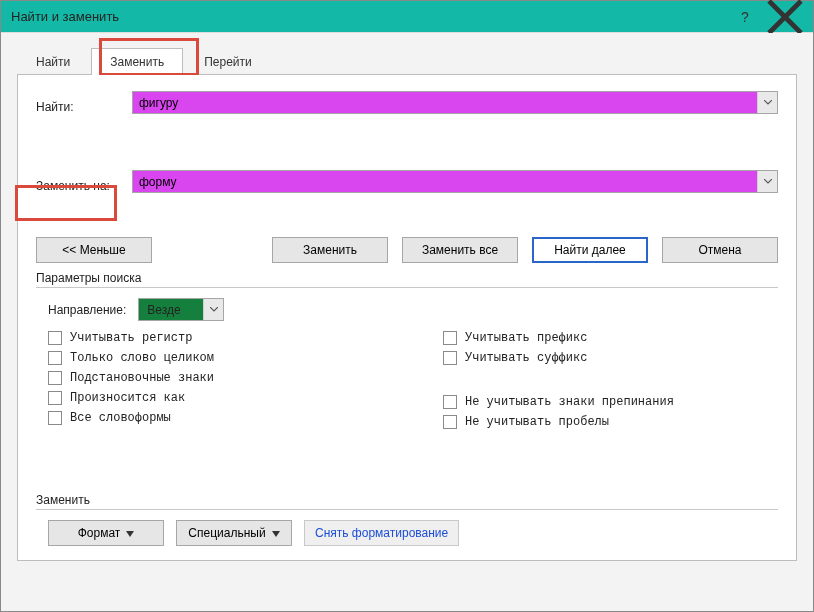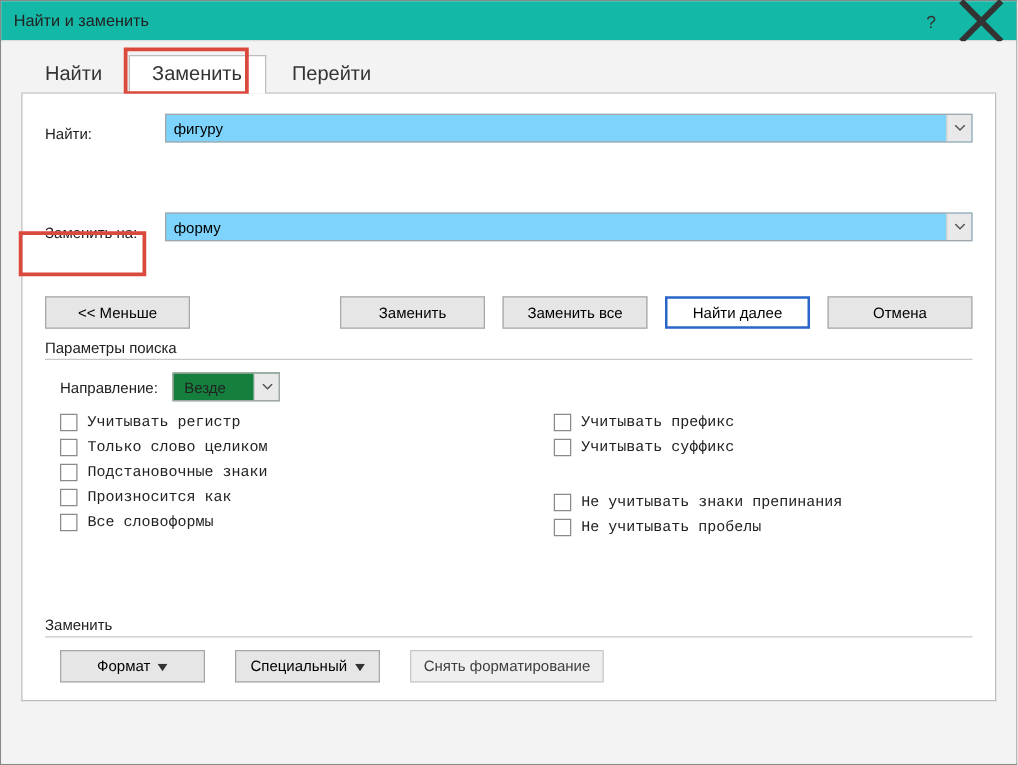--- a/index.html
+++ b/index.html
@@ -44,21 +44,21 @@
     height: 36px;
     margin-top: 6px;
     border-bottom: 1px solid #bdbdbd;
     gap: 2px;
   }
   .tab {
     padding: 6px 18px 6px 18px;
     border: 1px solid transparent;
     border-bottom: none;
     background: transparent;
-    font-size: 16px;
+    font-size: 12px;
     cursor: pointer;
     color: #333;
     position: relative;
     bottom: -1px;
   }
   .tab.active {
     background: #fff;
     border-color: #bdbdbd;
   }
   .content {
@@ -73,21 +73,21 @@
     margin-bottom: 6px;
   }
   .label-col {
     width: 96px;
     padding-top: 2px;
   }
   .combo {
     flex: 1;
     display: flex;
     border: 1px solid #a6a6a6;
-    background: #7dd3fc;
+    background: #d946ef;
     height: 23px;
     align-items: center;
     position: relative;
   }
   .combo input {
     flex: 1; border: none; outline: none;
     padding: 0 6px; font: inherit; background: transparent;
     height: 100%;
   }
   .combo .drop, .select .drop {
@@ -169,24 +169,24 @@
   .chkbox {
     width: 14px; height: 14px;
     border: 1px solid #8a8a8a;
     background: #fff;
     flex: 0 0 auto;
   }
   .replace-footer {
     margin-top: 64px;
   }
   .footerbtns {
-    display: flex; gap: 24px; margin-top: 10px; align-items: center;
+    display: flex; gap: 12px; margin-top: 10px; align-items: center;
   }
   .btn.disabled {
-    color: #404040;
+    color: #1d4ed8;
     border-color: #c8c8c8;
     background: #efefef;
     cursor: default;
   }
   .tri svg { width: 8px; height: 6px; }
   .gap50 { height: 50px; }
   .spacer { flex: 1; }
 </style>
 </head>
 <body>

